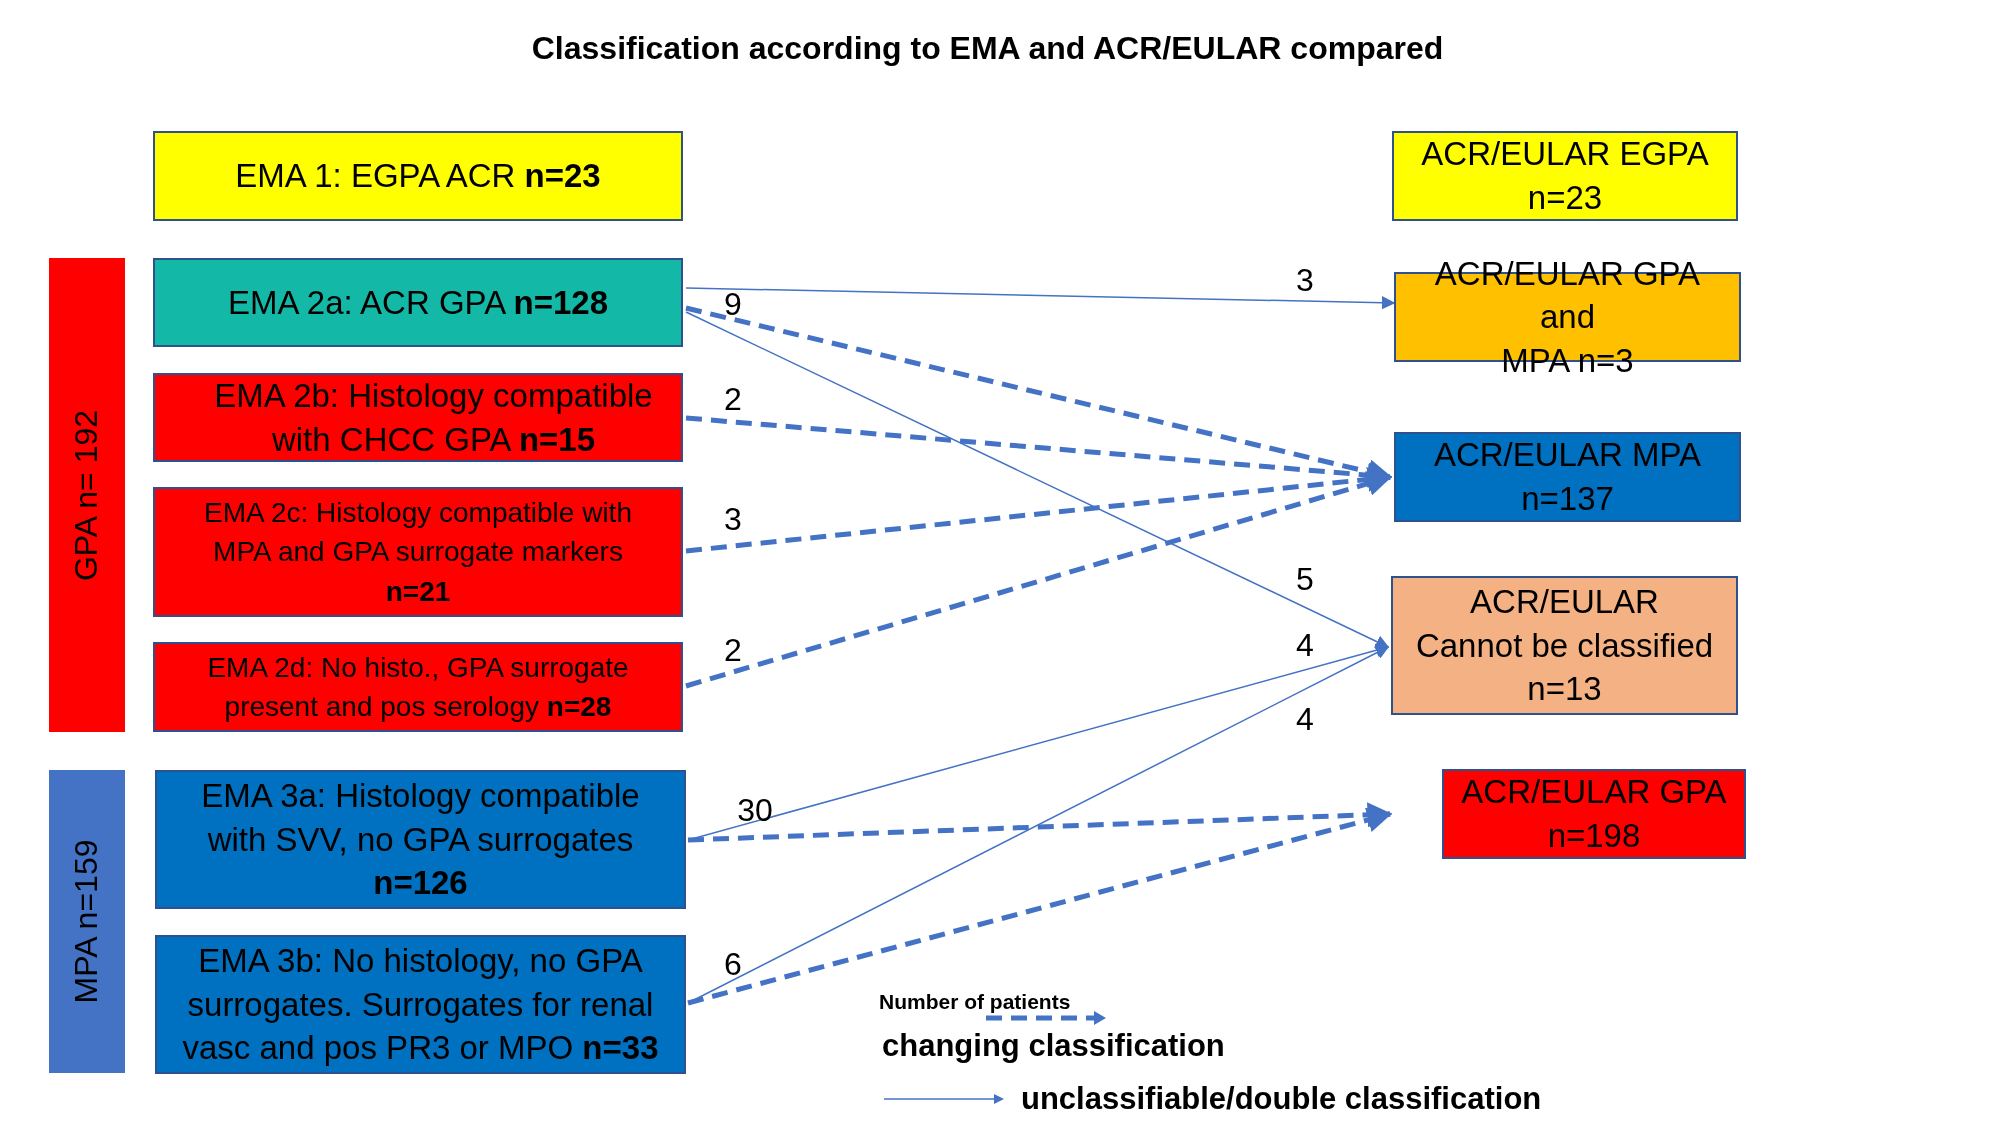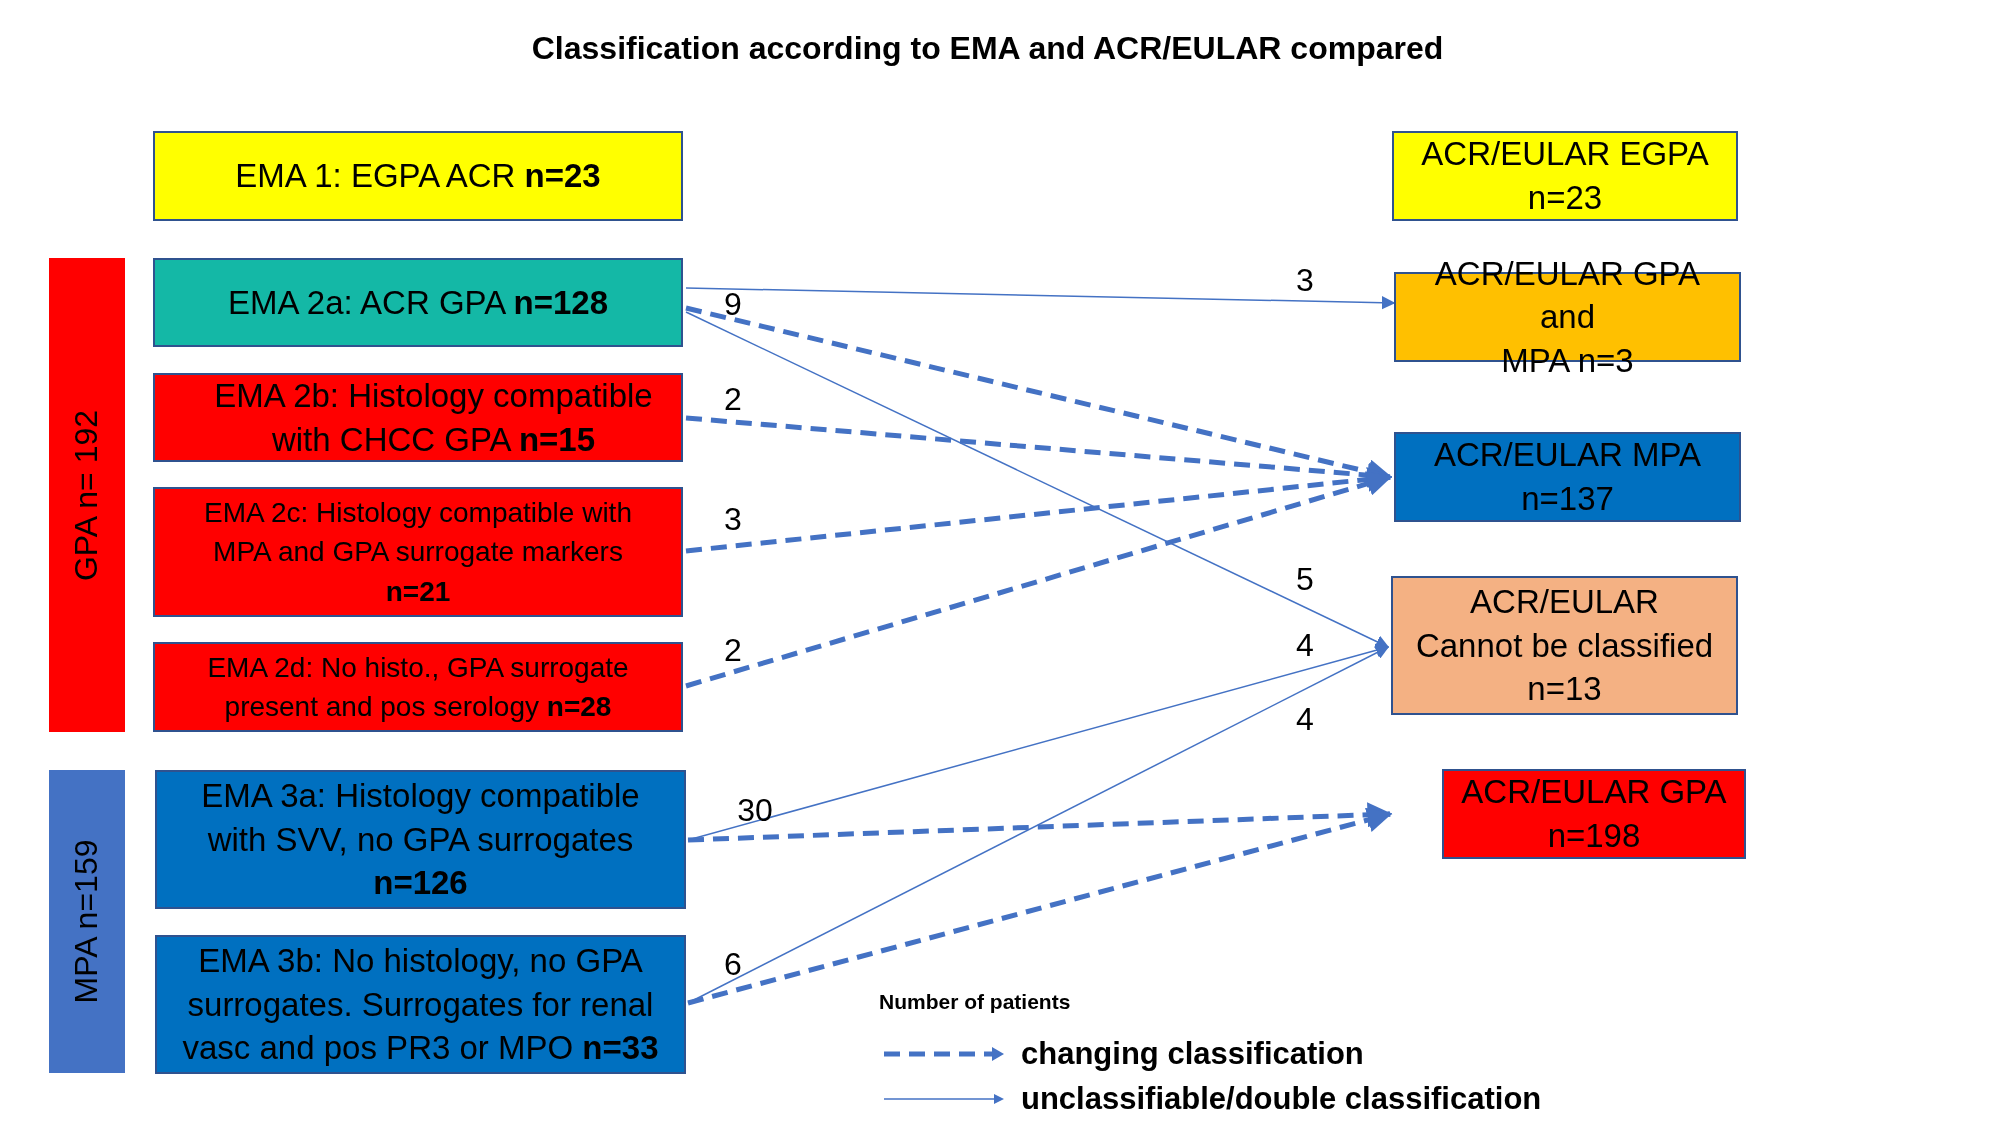--- a/index.html
+++ b/index.html
@@ -144,21 +144,21 @@
 <div class="lbl" style="left:1305px; top:579px;">5</div>
 <div class="lbl" style="left:733px; top:399px;">2</div>
 <div class="lbl" style="left:733px; top:519px;">3</div>
 <div class="lbl" style="left:733px; top:650px;">2</div>
 <div class="lbl" style="left:1305px; top:645px;">4</div>
 <div class="lbl" style="left:735px; top:810px;margin-left:20px;">30</div>
 <div class="lbl" style="left:1305px; top:719px;">4</div>
 <div class="lbl" style="left:733px; top:964px;">6</div>
 
 <div class="legend-title">Number of patients</div>
-<div class="legend-row" style="top:1036px;">
+<div class="legend-row" style="top:1008px;flex-direction:column;">
   <svg width="125" height="20">
     <line x1="2" y1="10" x2="112" y2="10" stroke="#4472c4" stroke-width="5" stroke-dasharray="16 9"></line>
     <path d="M110,3 L122,10 L110,17 z" fill="#4472c4"></path>
   </svg>
   <span>changing classification</span>
 </div>
 <div class="legend-row" style="top:1081px;">
   <svg width="125" height="20">
     <line x1="2" y1="10" x2="114" y2="10" stroke="#4472c4" stroke-width="1.5"></line>
     <path d="M112,5 L122,10 L112,15 z" fill="#4472c4"></path>

